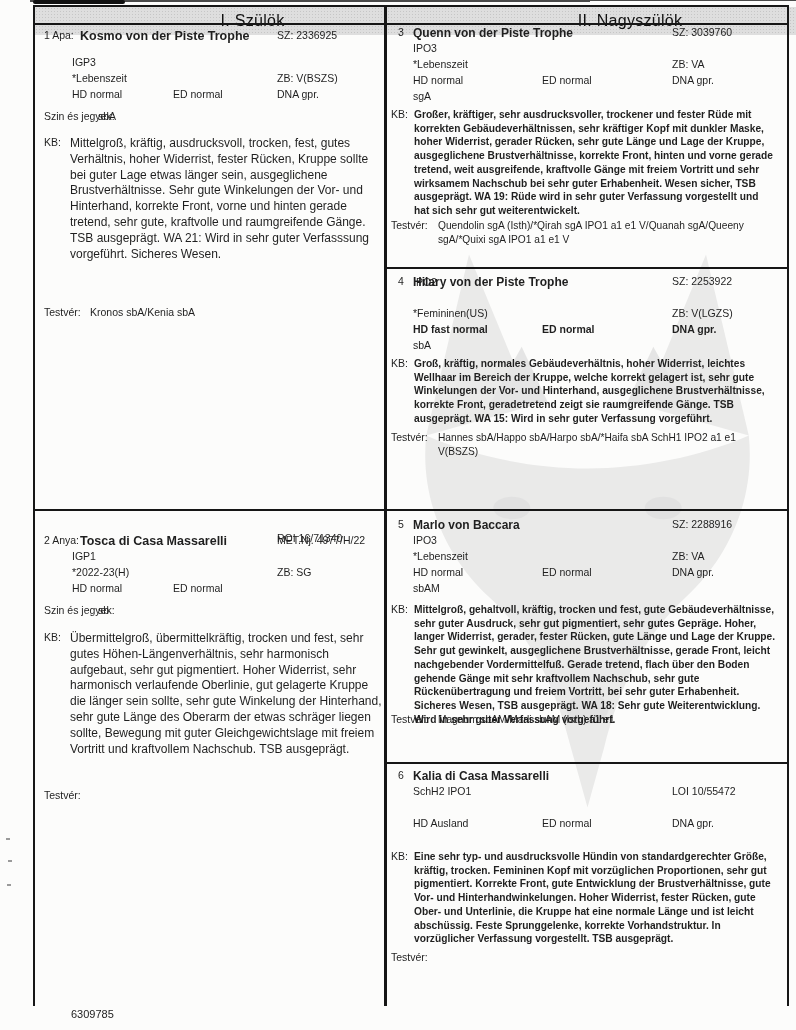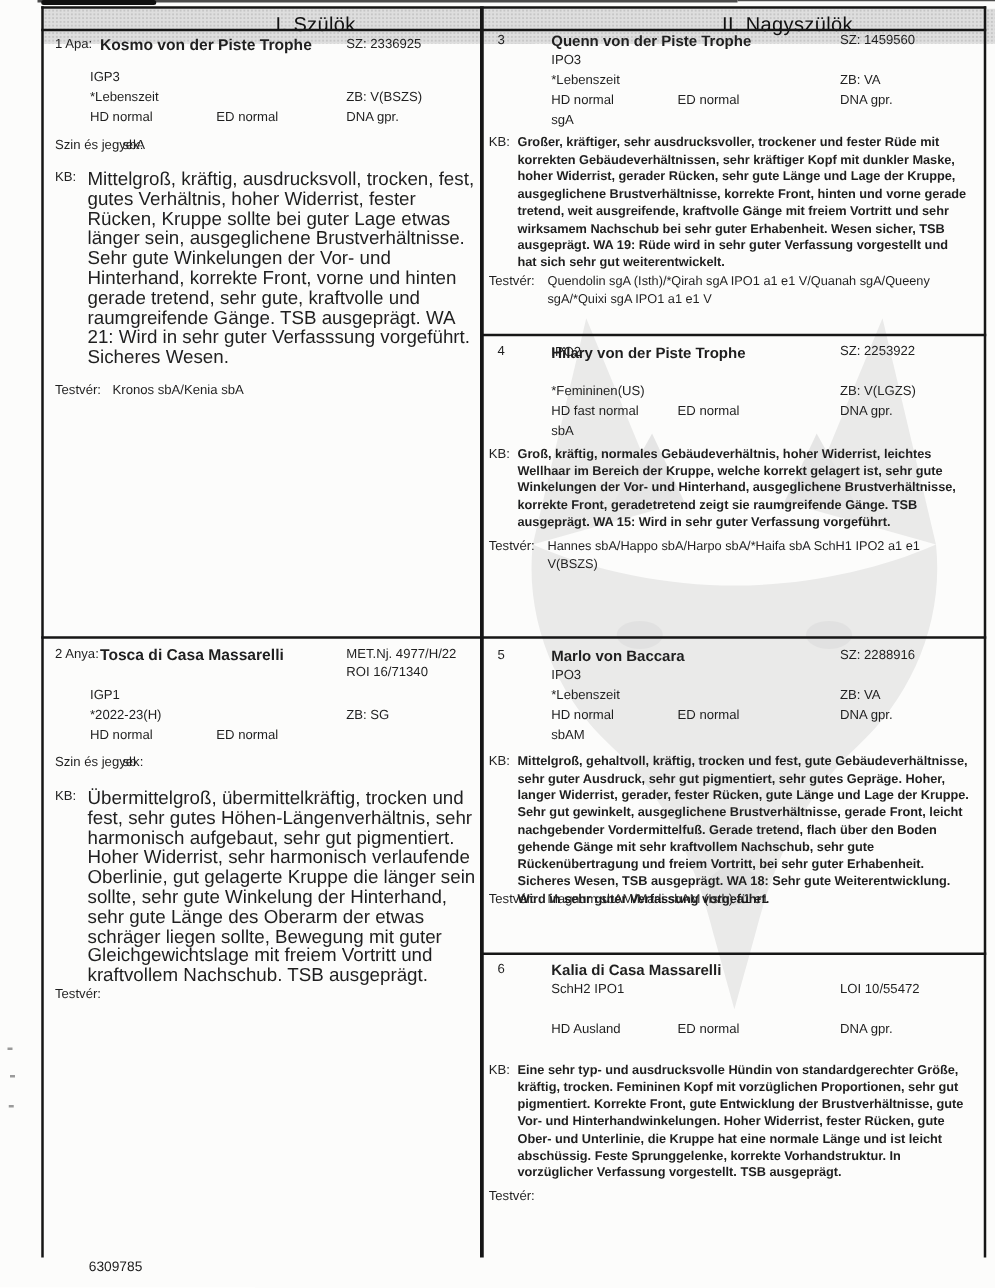--- a/index.html
+++ b/index.html
@@ -44,30 +44,30 @@
   .name-r{font-size:12px;}
   
   .l-a{left:11px;}   
   .l-b{left:47px;}   
   .l-c{left:39px;}   
   .l-ed{left:140px;}
   .l-r{left:244px;}  
   .l-v{left:65px;}  
   
   .g-n{left:13px;}
-  .g-m{left:28px;margin-left:28px;}
+  .g-m{left:28px;}
   .g-ed{left:157px;}
   .g-r{left:287px;}
   
   .kb{position:absolute;left:0;width:100%;}
   .kb-label{position:absolute;top:0;}
   .lcol .kb-label{left:11px;}
   .rcol .kb-label{left:6px;}
   .kb-text{white-space:normal;text-align:left;}
-  .lcol .kb-text{margin-left:37px;width:314px;font-size:15px;line-height:15.8px;}
+  .lcol .kb-text{margin-left:37px;width:314px;font-size:12px;line-height:15.8px;}
   .rcol .kb-text{margin-left:29px;width:362px;font-size:10.2px;line-height:13.7px;font-weight:bold;}
   
   .tv{position:absolute;left:0;width:100%;}
   .tv-label{position:absolute;top:0;}
   .lcol .tv-label{left:11px;}
   .rcol .tv-label{left:6px;}
   .lcol .tv-text{margin-left:57px;width:280px;white-space:normal;}
   .rcol .tv-text{margin-left:53px;width:340px;white-space:normal;font-size:10.2px;line-height:13.7px;}
   
   .watermark{position:absolute;left:390px;top:248px;width:395px;height:566px;opacity:.35;z-index:1;}
@@ -152,21 +152,21 @@
       <span class="kb-label">KB:</span>
       <div class="kb-text">Mittelgroß, kräftig, ausdrucksvoll, trocken, fest, gutes Verhältnis, hoher Widerrist, fester Rücken, Kruppe sollte bei guter Lage etwas länger sein, ausgeglichene Brustverhältnisse. Sehr gute Winkelungen der Vor- und Hinterhand, korrekte Front, vorne und hinten gerade tretend, sehr gute, kraftvolle und raumgreifende Gänge. TSB ausgeprägt. WA 21: Wird in sehr guter Verfasssung vorgeführt. Sicheres Wesen.</div>
     </div>
     <div class="tv" style="top:283px;">
       <span class="tv-label">Testvér:</span>
       <div class="tv-text">Kronos sbA/Kenia sbA</div>
     </div>
   </section>
 
   <section class="sec lcol" style="top:510px;height:495px;">
-    <div class="row" style="top:7px;padding-left:41px;">
+    <div class="row" style="top:24px;padding-left:41px;">
       <span class="l-a">2 Anya:</span>
       <span class="l-b bold name-l">Tosca di Casa Massarelli</span>
       <span class="l-r">MET.Nj. 4977/H/22</span>
     </div>
     <div class="row" style="top:22px;">
       <span class="l-r">ROI 16/71340</span>
     </div>
     <div class="row" style="top:40px;">
       <span class="l-c">IGP1</span>
     </div>
@@ -189,21 +189,21 @@
     <div class="tv" style="top:279px;">
       <span class="tv-label">Testvér:</span>
       <div class="tv-text"></div>
     </div>
   </section>
 
   <section class="sec rcol" style="top:23px;height:244px;">
     <div class="row" style="top:3px;">
       <span class="g-n">3</span>
       <span class="g-m bold name-r">Quenn von der Piste Trophe</span>
-      <span class="g-r">SZ: 1459560</span>
+      <span class="g-r">SZ: 3039760</span>
     </div>
     <div class="row" style="top:19px;">
       <span class="g-m">IPO3</span>
     </div>
     <div class="row" style="top:35px;">
       <span class="g-m">*Lebenszeit</span>
       <span class="g-r">ZB: VA</span>
     </div>
     <div class="row" style="top:51px;">
       <span class="g-m">HD normal</span>
@@ -229,21 +229,21 @@
       <span class="g-m bold name-r">Hilary von der Piste Trophe</span>
       <span class="g-r">SZ: 2253922</span>
     </div>
     <div class="row" style="top:8px;">
       <span class="g-m">IPO2</span>
     </div>
     <div class="row" style="top:39px;">
       <span class="g-m">*Femininen(US)</span>
       <span class="g-r">ZB: V(LGZS)</span>
     </div>
-    <div class="row" style="top:55px;">
+    <div class="row" style="top:55px;font-weight:bold;">
       <span class="g-m">HD fast normal</span>
       <span class="g-ed">ED normal</span>
       <span class="g-r">DNA gpr.</span>
     </div>
     <div class="row" style="top:71px;">
       <span class="g-m">sbA</span>
     </div>
     <div class="kb" style="top:89px;">
       <span class="kb-label">KB:</span>
       <div class="kb-text">Groß, kräftig, normales Gebäudeverhältnis, hoher Widerrist, leichtes Wellhaar im Bereich der Kruppe, welche korrekt gelagert ist, sehr gute Winkelungen der Vor- und Hinterhand, ausgeglichene Brustverhältnisse, korrekte Front, geradetretend zeigt sie raumgreifende Gänge. TSB ausgeprägt. WA 15: Wird in sehr guter Verfassung vorgeführt.</div>

